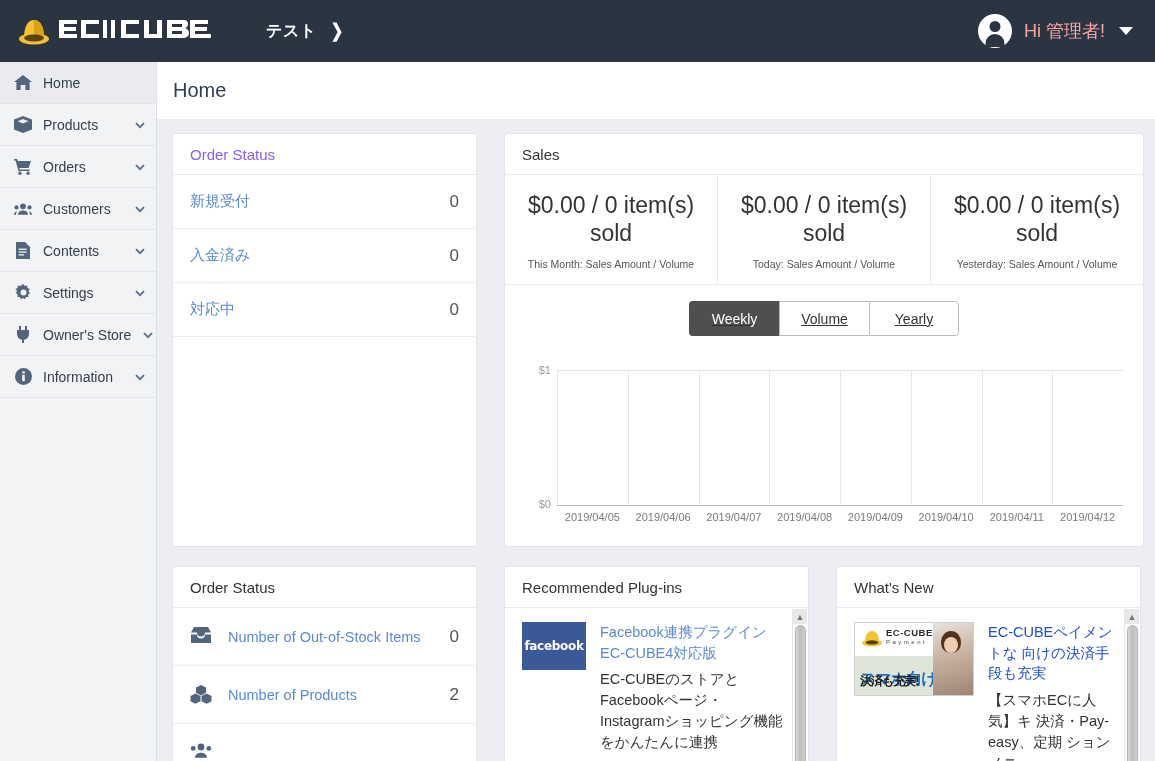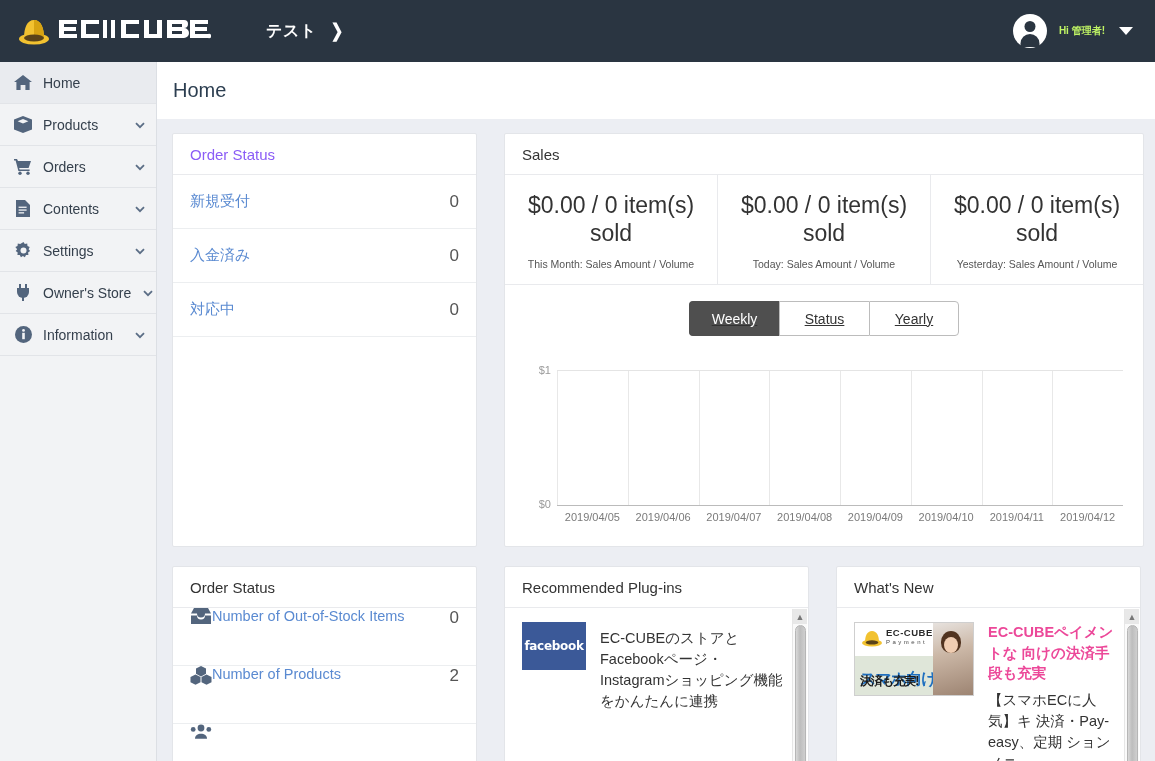--- a/index.html
+++ b/index.html
@@ -46,21 +46,21 @@
   .avatar::before {
     content: ""; position: absolute; left: 50%; top: 7px;
     width: 11px; height: 11px; border-radius: 50%;
     background: #2a3541; transform: translateX(-50%);
   }
   .avatar::after {
     content: ""; position: absolute; left: 50%; top: 20px;
     width: 19px; height: 13px; border-radius: 10px 10px 0 0;
     background: #2a3541; transform: translateX(-50%);
   }
-  .user-name { color: #bef264; font-size: 10px; font-weight: 700; }
+  .user-name { color: #fca5a5; font-size: 18px; font-weight: 400; }
   .caret-down {
     width: 0; height: 0;
     border-left: 7px solid transparent;
     border-right: 7px solid transparent;
     border-top: 8px solid #fff;
     margin-left: 2px;
   }
 
   
   .sidebar {
@@ -210,22 +210,22 @@
     white-space: nowrap;
   }
 
   
   .card-shop { width: 305px; height: 250px; }
   .card-plug { width: 305px; height: 250px; position: relative; }
   .card-news { width: 305px; height: 250px; position: relative; }
 
   .shop-row {
     height: 58px;
-    display: flex; 
-    padding: 0 17px; gap: 0;
+    display: flex; align-items: center;
+    padding: 0 17px; gap: 16px;
     border-bottom: 1px solid #eceef0;
     font-size: 14.5px;
   }
   .shop-ico { width: 22px; height: 20px; flex: none; color: #53657d; }
   .shop-ico svg { display: block; }
   .shop-name { flex: 1; color: #5a8ad1; cursor: pointer; white-space: nowrap; }
   .shop-count { color: #555; font-size: 17px; }
 
   .feed {
     position: relative;
@@ -243,21 +243,21 @@
   }
   .feed-text { flex: 1; min-width: 0; }
   .feed-title {
     font-size: 14.5px; color: #5a8ad1; line-height: 1.42;
     cursor: pointer;
   }
   .feed-body {
     margin-top: 6px;
     font-size: 14.5px; color: #333; line-height: 1.45;
   }
-  .feed-title.bold { color: #ec4899; font-weight: 700; }
+  .feed-title.bold { color: #1d4ed8; font-weight: 400; }
 
   
   .thumb-pay {
     width: 120px; height: 74px; flex: none;
     border: 1px solid #cfcfcf;
     position: relative; overflow: hidden;
     background: linear-gradient(#ffffff 0 46%, #dfe6d9 46% 100%);
   }
   .pay-hat {
     position: absolute; left: 6px; top: 6px;
@@ -392,20 +392,38 @@
       </svg>
     </span>
     <span class="nav-label">Orders</span>
     <span class="nav-chev">
       <svg width="12" height="12" viewBox="0 0 12 12" fill="none" stroke="currentColor" stroke-width="1.8">
         <path d="M2 4.2 6 8.2 10 4.2"></path>
       </svg>
     </span>
   </div>
 
+  <div class="nav-item">
+    <span class="nav-ico">
+      <svg width="20" height="14" viewBox="0 0 20 14" fill="currentColor">
+        <circle cx="10" cy="4" r="3.2"></circle>
+          <path d="M4.4 13.4c0-3 2.5-4.6 5.6-4.6s5.6 1.6 5.6 4.6z"></path>
+        <circle cx="2.8" cy="5.2" r="2.3"></circle>
+          <path d="M0 13.4c0-2.2 1.3-3.4 3.2-3.6-.6.9-1 2.1-1 3.6z"></path>
+        <circle cx="17.2" cy="5.2" r="2.3"></circle>
+          <path d="M20 13.4c0-2.2-1.3-3.4-3.2-3.6.6.9 1 2.1 1 3.6z"></path>
+      </svg>
+    </span>
+    <span class="nav-label">Customers</span>
+    <span class="nav-chev">
+      <svg width="12" height="12" viewBox="0 0 12 12" fill="none" stroke="currentColor" stroke-width="1.8">
+        <path d="M2 4.2 6 8.2 10 4.2"></path>
+      </svg>
+    </span>
+  </div>
 
   <div class="nav-item">
     <span class="nav-ico">
       <svg width="14" height="17" viewBox="0 0 14 17" fill="currentColor">
         <path d="M0 0h9l5 5v12H0z"></path>
         <g fill="#f2f3f5">
             <rect x="2.6" y="6.6" width="8" height="1.3"></rect>
             <rect x="2.6" y="9.4" width="8" height="1.3"></rect>
             <rect x="2.6" y="12.2" width="5.5" height="1.3"></rect>
           </g>
@@ -511,21 +529,21 @@
           </div>
           <div class="stat">
             <div class="stat-value">$0.00 / 0 item(s) sold</div>
             <div class="stat-label">Yesterday: Sales Amount / Volume</div>
           </div>
         </div>
         <div class="sales-divider"></div>
 
         <div class="segmented">
           <button class="seg-btn on">Weekly</button>
-          <button class="seg-btn">Status</button>
+          <button class="seg-btn">Volume</button>
           <button class="seg-btn">Yearly</button>
         </div>
 
         <div class="chart-wrap">
           <div class="chart-y top">$1</div>
           <div class="chart-y bot">$0</div>
           <div class="plot" id="plot-area">
               <div class="vline" style="left: 0px;"></div>
               <div class="vline" style="left: 70.75px;"></div>
               <div class="vline" style="left: 141.5px;"></div>
@@ -591,20 +609,21 @@
         </div>
       </section>
 
       <section class="card card-plug">
         <div class="card-head dark">Recommended Plug-ins</div>
 
         <div class="feed">
           <div class="feed-item">
             <div class="thumb-fb">facebook</div>
             <div class="feed-text">
+              <div class="feed-title">Facebook連携プラグイン EC-CUBE4対応版</div>
               <div class="feed-body">EC-CUBEのストアとFacebookページ・Instagramショッピング機能をかんたんに連携</div>
             </div>
           </div>
         </div>
 
         <div class="mini-scroll">
           <div class="arrow-up">▲</div>
           <div class="thumbbar"></div>
         </div>
       </section>

